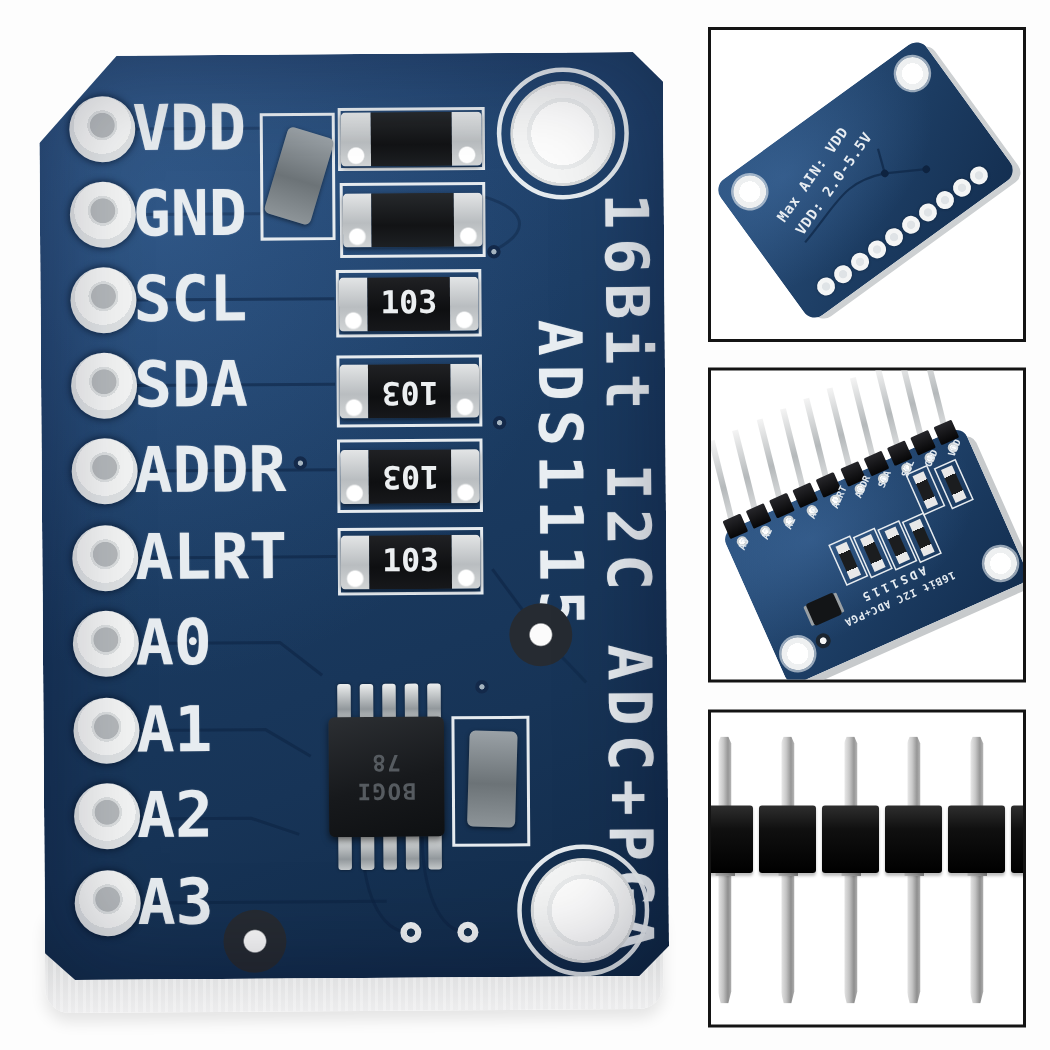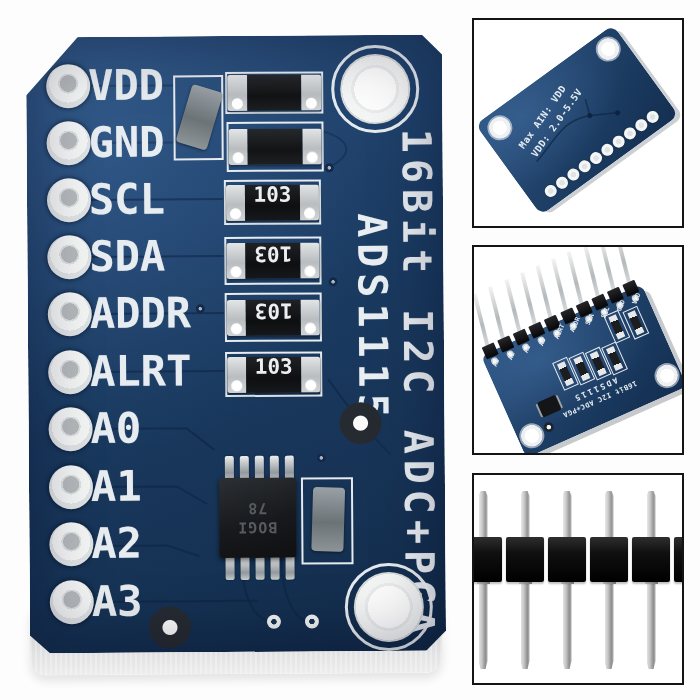--- a/index.html
+++ b/index.html
@@ -45,21 +45,21 @@
     text-shadow:0 0 1px rgba(255,255,255,.3); white-space:nowrap;
   }
   
   .sbox { position:absolute; border:2.5px solid #e6ebef; }
   .smd { position:absolute; inset:0; display:flex; align-items:center; justify-content:center; }
   .smd .body { display:flex; height:36px; border-radius:3px; overflow:hidden; box-shadow:0 1px 3px rgba(0,0,0,.5); }
   .smd .cap-end {
     width:20px; height:100%;
     background:radial-gradient(circle at 50% 80%, #fff 0 5px, rgba(255,255,255,0) 6px), linear-gradient(180deg,#e3e5e6,#b9bdc0 55%,#d2d5d6);
   }
-  .smd .mid { width:56px; height:100%; background:linear-gradient(180deg,#26292c,#121315 60%,#1d2023); display:flex; align-items:flex-start; justify-content:center; }
+  .smd .mid { width:56px; height:100%; background:linear-gradient(180deg,#26292c,#121315 60%,#1d2023); display:flex; align-items:center; justify-content:center; }
   .smd .mid.res { background:linear-gradient(180deg,#202124,#0e0f11 60%,#17181b); }
   .smd .val { font:bold 21px/1 "DejaVu Sans Mono", monospace; color:#eceff1; }
   .flip { transform:rotate(180deg); }
   .tiltcap {
     position:absolute; left:8px; top:10px; width:32px; height:60px; border-radius:4px; transform:rotate(17deg);
     background:linear-gradient(180deg,#9aa1a6,#6c7377 55%,#8d9498);
     box-shadow:-4px 44px 0 -18px rgba(245,247,248,.95), 0 1px 3px rgba(0,0,0,.5);
   }
   
   .ic-body {

